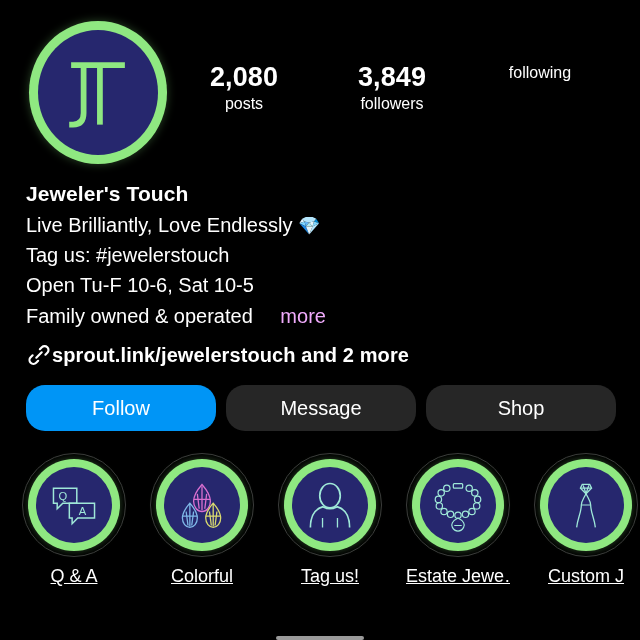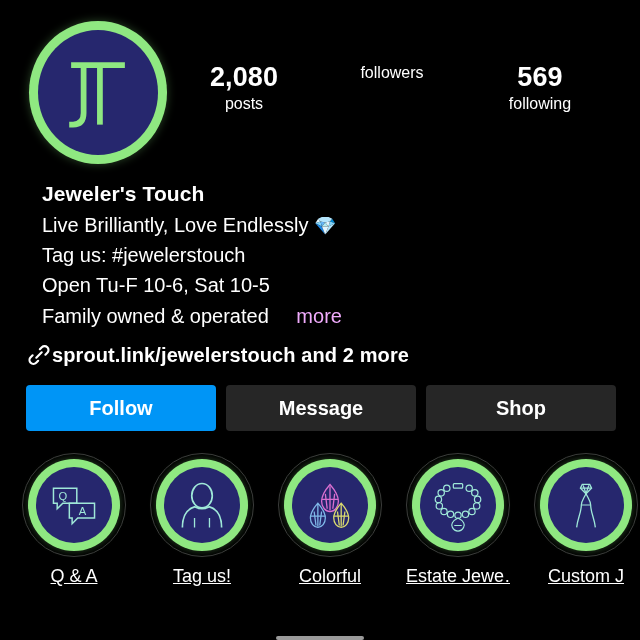--- a/index.html
+++ b/index.html
@@ -43,42 +43,42 @@
     align-items:flex-start;
     justify-content:space-around;
     padding-top:44px;
     padding-right:4px;
   }
   .stat { text-align:center; min-width:92px; }
   .stat-num { font-size:27px; font-weight:bold; line-height:1.15; letter-spacing:.1px; }
   .stat-lbl { font-size:16px; font-weight:400; line-height:1.4; color:#fff; }
 
   
-  .bio { padding:12px 22px 0 26px;margin-left:16px; }
+  .bio { padding:12px 22px 0 26px; }
   .bio-name { font-size:21px; font-weight:bold; line-height:1.5; letter-spacing:.1px; }
   .bio-line { font-size:20px; font-weight:400; line-height:1.52; color:#fff; white-space:nowrap; }
   .gem { font-size:18px; }
   .more { color:#f0abfc; font-size:20px; margin-left:22px; }
 
   
   .link-row {
     display:flex; align-items:center; 
     padding:11px 22px 0 26px;
   }
   .link-icon { width:26px; height:26px; flex:0 0 auto; }
   .link-text { font-size:20px; font-weight:bold; color:#fff; letter-spacing:.1px; }
 
   
   .buttons { display:flex; gap:10px; padding:17px 24px 0 26px; }
   .btn {
     flex:1 1 0;
     height:46px;
-    border-radius:4px;
-    display:flex; align-items:center; justify-content:center;
-    font-size:20px; font-weight:bold;
+    border-radius:19px;
+    display:flex; align-items:center; justify-content:center;
+    font-size:20px; font-weight:normal;
     color:#fff; border:none; cursor:pointer;
     font-family:"Liberation Sans", sans-serif;
   }
   .btn-primary { background:#0095f6; }
   .btn-secondary { background:#262626; }
 
   
   .highlights {
     display:flex;
     gap:24px;
@@ -147,24 +147,24 @@
         </div>
       </div>
     </div>
 
     <div class="stats">
       <div class="stat">
         <div class="stat-num">2,080</div>
         <div class="stat-lbl">posts</div>
       </div>
       <div class="stat">
+        <div class="stat-num">3,849</div>
         <div class="stat-lbl">followers</div>
       </div>
       <div class="stat">
-        <div class="stat-num">569</div>
         <div class="stat-lbl">following</div>
       </div>
     </div>
 
   </div>
 
   <div class="bio">
     <div class="bio-name">Jeweler's Touch</div>
 
     <div class="bio-line">
@@ -209,38 +209,20 @@
                 <path d="M8 12 H33 V28 H18 L12 34 V28 H8 Z"></path>
                 <path d="M25 28 H52 V44 H34 L28 50 V44 H25 Z"></path>
               </g>
               <text x="18" y="25" fill="#9fe8d8" font-size="12" font-family="Liberation Sans, sans-serif" text-anchor="middle">Q</text>
               <text x="39" y="41" fill="#9fe8d8" font-size="12" font-family="Liberation Sans, sans-serif" text-anchor="middle">A</text>
             </svg>
           </div>
         </div>
       </div>
       <div class="hl-label">Q &amp; A</div>
-    </div>
-
-    <div class="hl">
-      <div class="hl-ring">
-        <div class="hl-green">
-          <div class="hl-inner">
-            <svg viewBox="0 0 60 60">
-              <g fill="none" stroke="#9fe8d8" stroke-width="1.8">
-                <ellipse cx="30" cy="20" rx="11" ry="13"></ellipse>
-                <path d="M9 54 Q9 36 22 32 Q30 36 38 32 Q51 36 51 54"></path>
-                <path d="M22 44 V54" stroke-width="1.4"></path>
-                <path d="M38 44 V54" stroke-width="1.4"></path>
-              </g>
-            </svg>
-          </div>
-        </div>
-      </div>
-      <div class="hl-label">Tag us!</div>
     </div>
 
     <div class="hl">
       <div class="hl-ring">
         <div class="hl-green">
           <div class="hl-inner">
             <svg viewBox="0 0 60 60">
               <g fill="none" stroke-width="1.4">
                 <g stroke="#d96fd0" transform="translate(30,8)">
                   <path d="M0 0 C7 8 9 14 9 18 A9 11 0 0 1 -9 18 C-9 14 -7 8 0 0 Z"></path>
@@ -253,20 +235,38 @@
                 <g stroke="#d9d96f" transform="translate(42,28)">
                   <path d="M0 0 C6 7 8 12 8 16 A8 10 0 0 1 -8 16 C-8 12 -6 7 0 0 Z"></path>
                   <path d="M-8 14 H8 M-4 9 L-2 24 M4 9 L2 24 M0 2 V25"></path>
                 </g>
               </g>
             </svg>
           </div>
         </div>
       </div>
       <div class="hl-label">Colorful</div>
+    </div>
+
+    <div class="hl">
+      <div class="hl-ring">
+        <div class="hl-green">
+          <div class="hl-inner">
+            <svg viewBox="0 0 60 60">
+              <g fill="none" stroke="#9fe8d8" stroke-width="1.8">
+                <ellipse cx="30" cy="20" rx="11" ry="13"></ellipse>
+                <path d="M9 54 Q9 36 22 32 Q30 36 38 32 Q51 36 51 54"></path>
+                <path d="M22 44 V54" stroke-width="1.4"></path>
+                <path d="M38 44 V54" stroke-width="1.4"></path>
+              </g>
+            </svg>
+          </div>
+        </div>
+      </div>
+      <div class="hl-label">Tag us!</div>
     </div>
 
     <div class="hl">
       <div class="hl-ring">
         <div class="hl-green">
           <div class="hl-inner">
             <svg viewBox="0 0 60 60">
               <g fill="none" stroke="#9fe8d8" stroke-width="1.3">
                 <rect x="25" y="7" width="10" height="5" rx="1"></rect>
                 <circle cx="18" cy="12" r="3.4"></circle>

